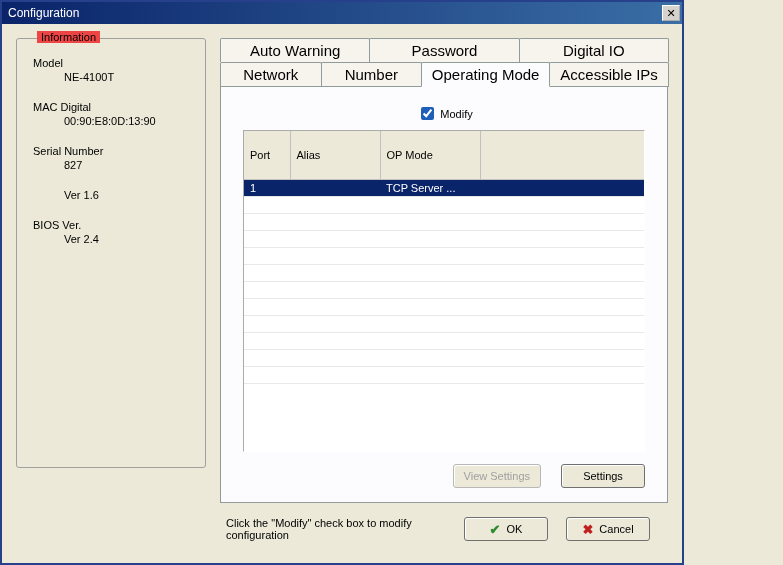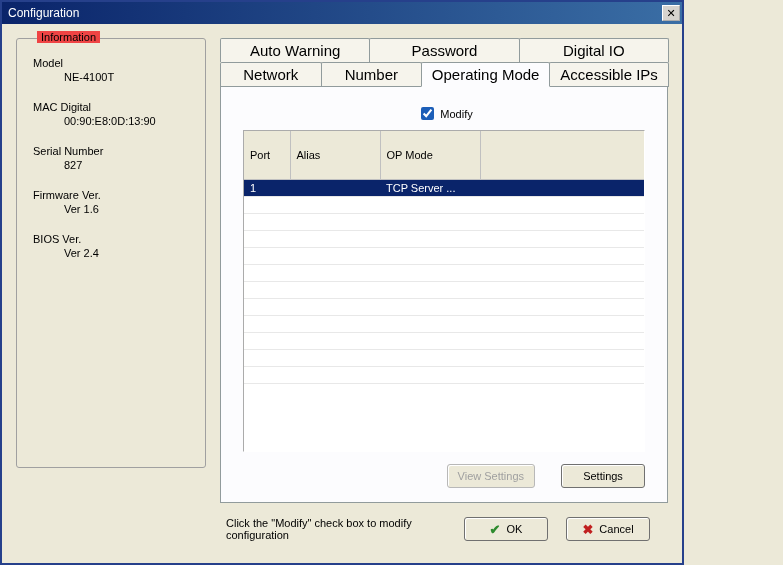--- a/index.html
+++ b/index.html
@@ -157,21 +157,21 @@
     color: #fff;
   }
   tbody tr.empty td { color: transparent; }
   .col-port { width: 46px; }
   .col-alias { width: 90px; }
   .col-op { width: 100px; }
   .col-rest {  }
   .btn-row {
     display: flex;
     justify-content: flex-end;
-    gap: 26px;
+    gap: 20px;
     margin-top: 12px;
   }
   .btn {
     min-width: 84px;
     height: 24px;
     border: 1px solid #707070;
     background: #ECE9D8;
     border-radius: 3px;
     display: inline-flex;
     align-items: center;
@@ -221,21 +221,20 @@
 
         <div class="info-item">Model</div>
         <div class="info-value">NE-4100T</div>
 
         <div class="info-item">MAC Digital</div>
         <div class="info-value">00:90:E8:0D:13:90</div>
 
         <div class="info-item">Serial Number</div>
         <div class="info-value">827</div>
 
-        <div class="info-item">Firmware Ver.</div>
         <div class="info-value">Ver 1.6</div>
 
         <div class="info-item">BIOS Ver.</div>
         <div class="info-value">Ver 2.4</div>
       </div>
 
       <div class="tabs-area">
         <div class="tab-rows">
           <div class="tab-row">
             <div class="tab">Auto Warning</div>

